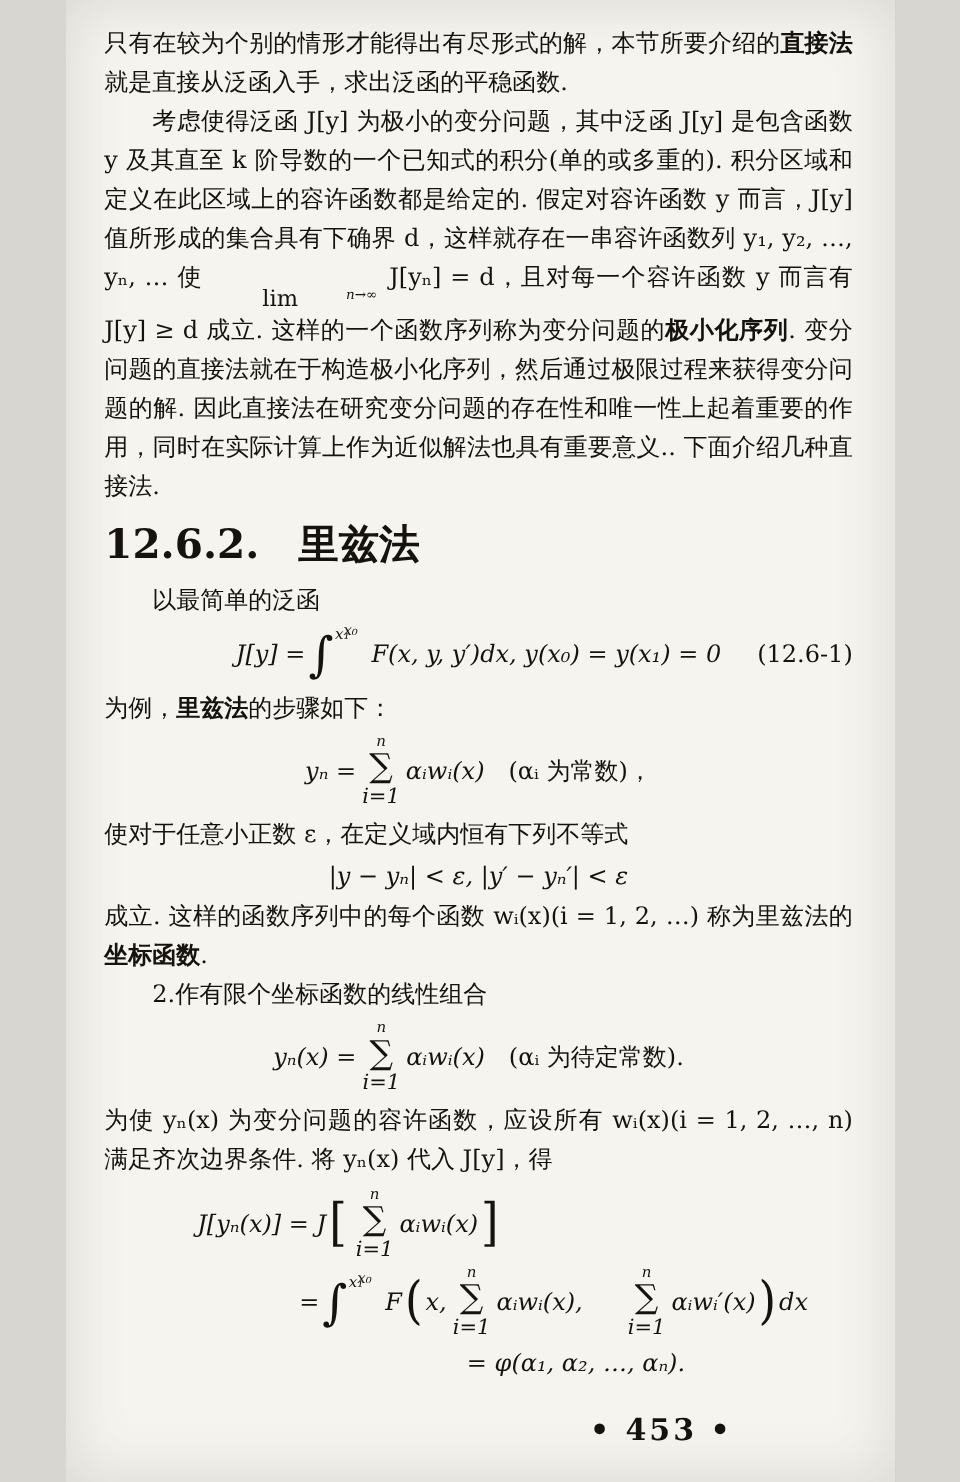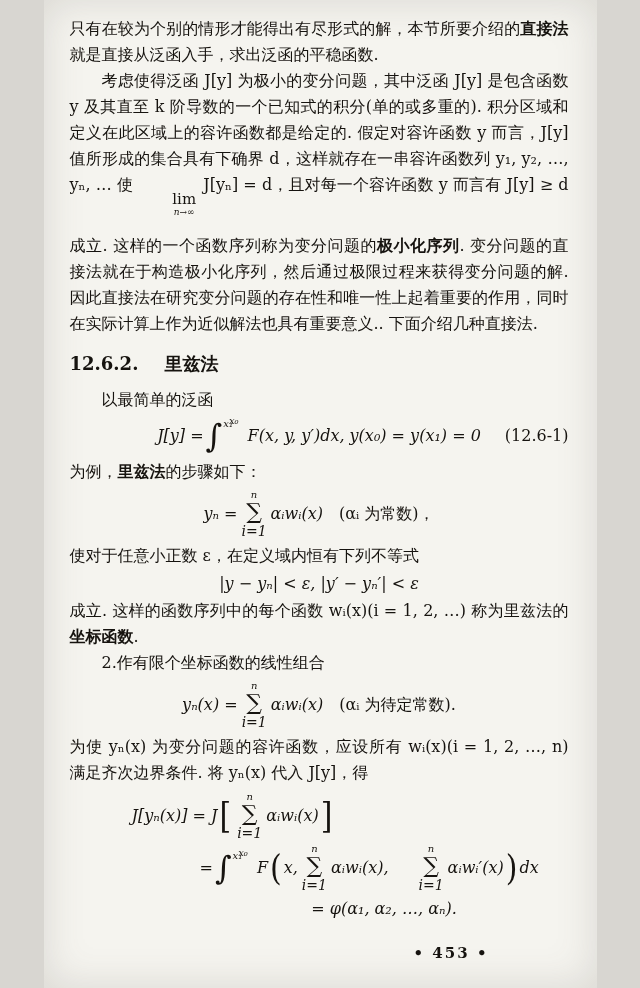--- a/index.html
+++ b/index.html
@@ -14,21 +14,21 @@
     font-size:16px;line-height:26px;
     box-sizing:border-box;
     padding:16px 28px 0 26px;
     overflow:hidden;
   }
   p.para{margin:0;text-align:justify;}
   .indent{text-indent:2em;}
   .b{font-weight:bold;}
   h2.heading{
     margin:14px 0 10px 0;
-    font-size:18px;line-height:26px;font-weight:bold;
+    font-size:27px;line-height:26px;font-weight:bold;
   }
   h2.heading .hnum{margin-right:26px;}
   
   .eq{
     position:relative;
     display:flex;align-items:center;justify-content:center;
     margin:5px 0;font-style:italic;
   }
   .eq .m{line-height:1.2;}
   .eq .tag{position:absolute;right:0;top:50%;transform:translateY(-50%);font-style:normal;}
@@ -42,35 +42,35 @@
   .int-limits .bm{transform:translate(-4px,-2px);}
   .sumblk{
     display:inline-flex;flex-direction:column;align-items:center;
     line-height:1;margin:0 4px;font-style:normal;
   }
   .sumblk .t{font-size:10px;font-style:italic;}
   .sumblk .sg{font-size:22px;margin:1px 0;}
   .sumblk .bm{font-size:14px;font-style:italic;}
   .bigbr{font-size:30px;font-style:normal;line-height:1;display:inline-block;transform:scaleY(1.15);margin:0 2px;}
   .lim{
-    display:inline-flex;flex-direction:column;align-items:center;
-    line-height:1;vertical-align:-0.85em;font-style:normal;margin:16px 2px;
+    display:inline-flex;align-items:flex-start;
+    line-height:1;vertical-align:-0.85em;font-style:normal;margin:0 2px;
   }
   .lim .limw{font-size:15px;}
   .lim .lims{font-size:9px;font-style:italic;margin-top:1px;}
   
   .eqblock{margin:6px 0 4px 0;font-style:italic;}
   .eqblock .row{display:flex;align-items:center;margin:4px 0;}
   .eqblock .row.r1{padding-left:62px;}
   .eqblock .row.r2{padding-left:130px;}
   .eqblock .row.r3{padding-left:130px;margin-top:2px;justify-content:center;}
   .gap-wide{display:inline-block;width:26px;}
   .footer{
     position:absolute;right:108px;bottom:22px;
-    font-size:15px;letter-spacing:2px;font-weight:bold;
+    font-size:20px;letter-spacing:2px;font-weight:bold;
   }
 </style>
 </head>
 <body>
 
 <div class="page">
 
   <p class="para"><span>只有在较为个别的情形才能得出有尽形式的解，本节所要介绍的</span><span class="b">直接法</span><span>就是直接从泛函入手，求出泛函的平稳函数.</span></p>
 
   <p class="para indent"><span>考虑使得泛函 J[y] 为极小的变分问题，其中泛函 J[y] 是包含函数 y 及其直至 k 阶导数的一个已知式的积分(单的或多重的). 积分区域和定义在此区域上的容许函数都是给定的. 假定对容许函数 y 而言，J[y] 值所形成的集合具有下确界 d，这样就存在一串容许函数列 y₁, y₂, …, yₙ, … 使 </span><span class="lim">

